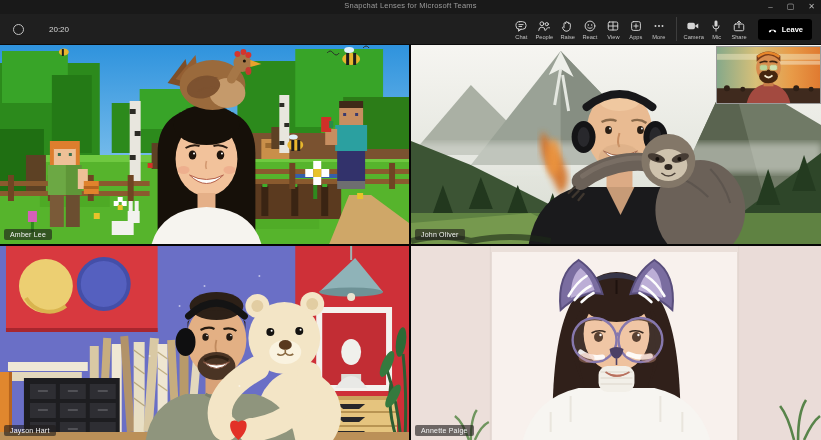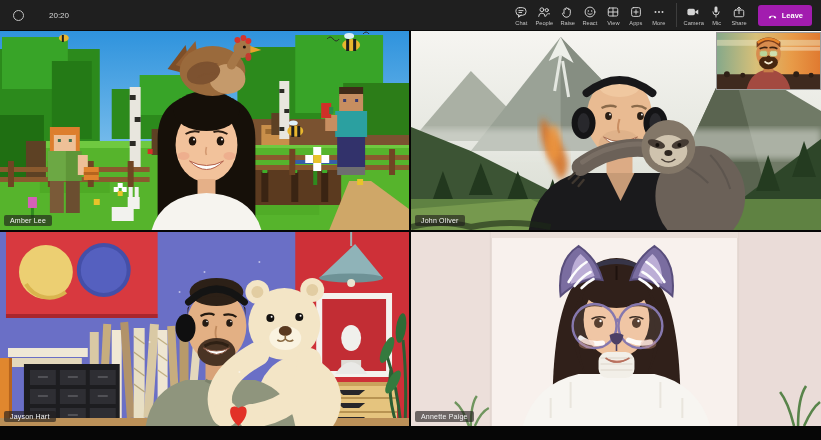--- a/index.html
+++ b/index.html
@@ -17,37 +17,45 @@
   .meeting-left{display:flex;align-items:center;gap:25px;margin-left:13px;}
   .timer-icon{width:9px;height:9px;border:1px solid #c2c2c2;border-radius:50%;}
   .timer-text{color:#d8d8d8;font-size:8px;}
   .toolbar-right{margin-left:auto;display:flex;align-items:center;padding-right:5px;}
   .tbtn{width:23px;display:flex;flex-direction:column;align-items:center;gap:1px;padding:1px 0;cursor:pointer;}
   .tbtn svg{width:14px;height:14px;display:block;}
   .tbtn svg *{stroke:#d4d4d4;stroke-width:1.1;fill:none;stroke-linecap:round;stroke-linejoin:round;}
   .tbtn svg .f{fill:#d4d4d4;stroke:none;}
   .tbtn .lbl{font-size:6px;color:#c2c2c2;white-space:nowrap;transform:scale(.95);}
   .tb-divider{width:1px;height:24px;background:#3d3d3d;margin:0 5px;}
-  .leave-btn{margin:0 4px 0 7px;height:21px;padding:0 9px;border-radius:3px;background:#a21caf;display:flex;align-items:center;gap:4px;cursor:pointer;}
+  .leave-btn{margin:0 4px 0 7px;height:21px;padding:0 9px;border-radius:3px;background:#000000;display:flex;align-items:center;gap:4px;cursor:pointer;}
   .leave-btn svg{width:11px;height:11px;}
   .leave-btn .lbl{color:#fff;font-size:7.5px;font-weight:bold;}
 
   
   .grid{flex:1 1 auto;display:grid;grid-template-columns:409px 410px;grid-template-rows:199px 194px;gap:2px;background:#060606;position:relative;}
   .tile{position:relative;overflow:hidden;background:#111;}
   .tile svg.scene{position:absolute;inset:0;width:100%;height:100%;display:block;}
   .name-tag{position:absolute;left:4px;bottom:4px;background:rgba(30,28,28,.62);color:#f4f4f4;font-size:7px;padding:2px 6px;border-radius:2px;letter-spacing:.2px;z-index:3;}
   .pip{position:absolute;top:1px;right:0;width:105px;height:58px;border:1px solid #9a9a9a;box-sizing:border-box;z-index:5;background:#222;}
   .pip svg{width:100%;height:100%;display:block;}
 </style>
 </head>
 <body>
 
 <div class="window">
 
+  <div class="titlebar">
+    <div class="title">Snapchat Lenses for Microsoft Teams</div>
+    <div class="win-controls">
+      <span>–</span>
+      <span>▢</span>
+      <span>✕</span>
+    </div>
+  </div>
 
   <div class="toolbar">
     <div class="meeting-left">
       <span class="timer-icon"></span>
       <span class="timer-text">20:20</span>
     </div>
     <div class="toolbar-right">
 
       <div class="tbtn">
         <svg viewBox="0 0 16 16">

